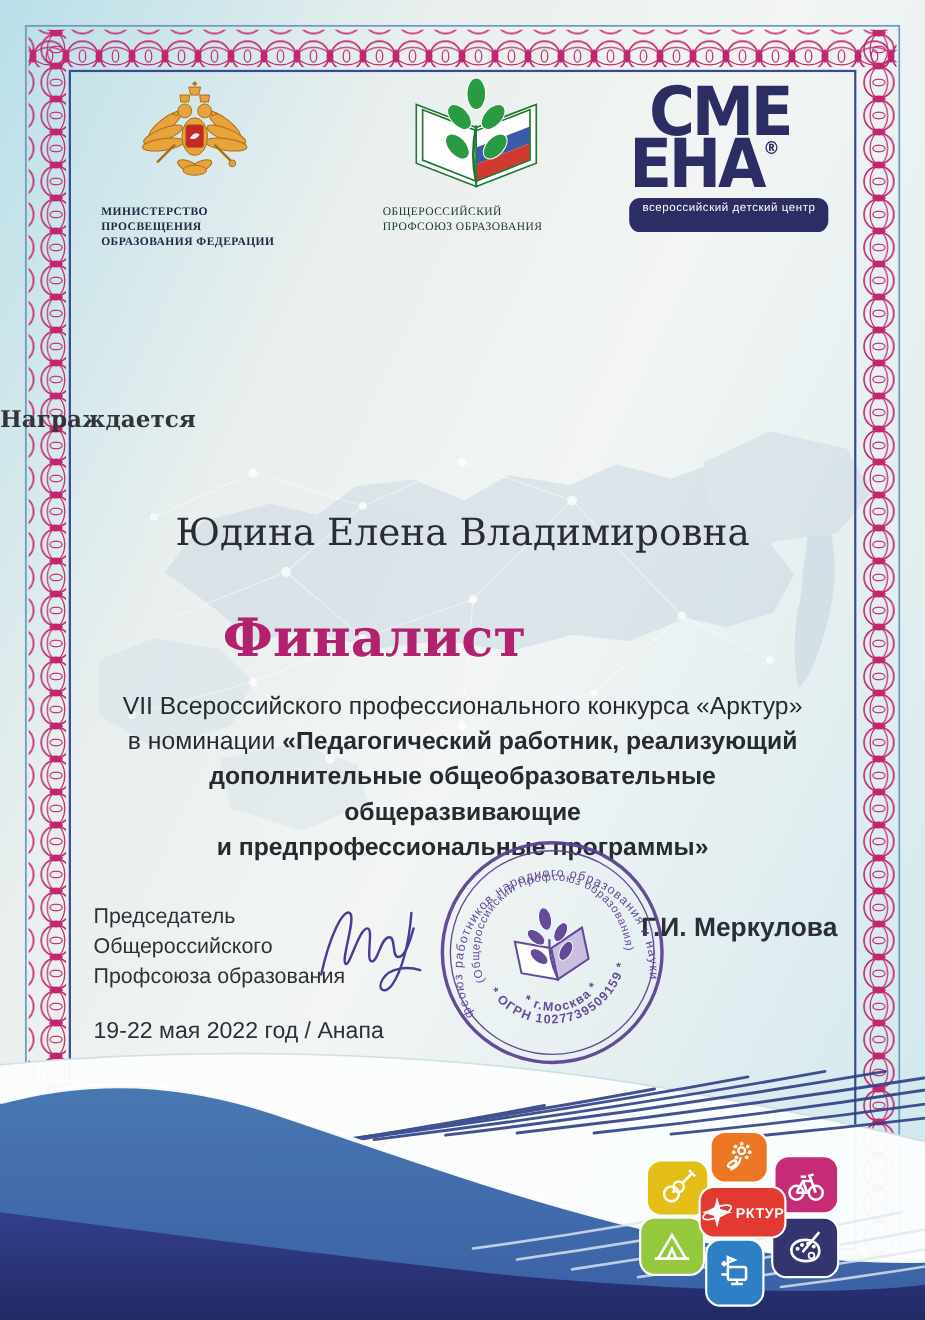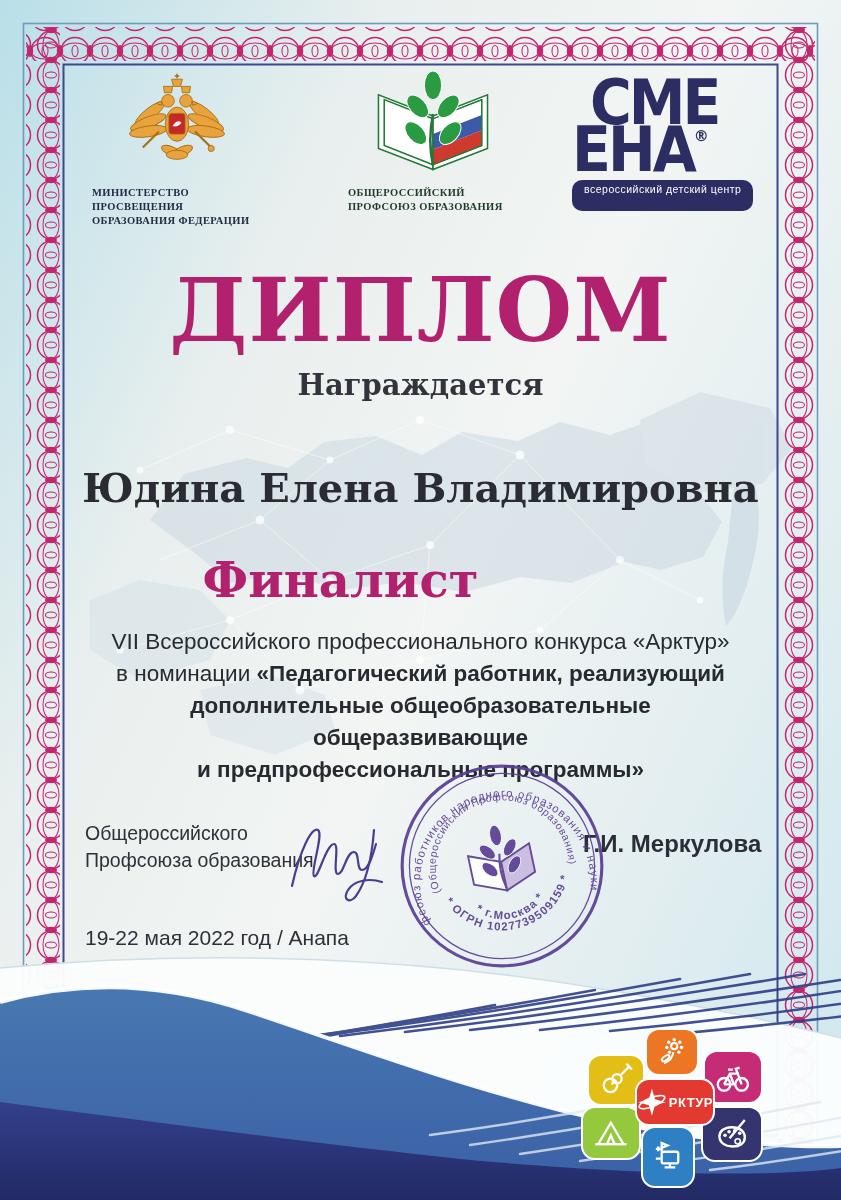--- a/index.html
+++ b/index.html
@@ -7,34 +7,34 @@
     background:linear-gradient(115deg,#b9dfe8 0%,#e9efee 28%,#f2f5f4 52%,#e3eef0 75%,#cde7ee 100%);
     font-family:"Liberation Sans",sans-serif;color:#2d2f36;}
   svg{display:block;}
   .bg-map{position:absolute;left:0;top:0;z-index:1;}
   .frame{position:absolute;left:0;top:0;z-index:2;}
   .content{position:absolute;left:0;top:0;width:841px;height:1200px;z-index:3;}
   
   .logo{position:absolute;}
   .logo-cap{font-family:"Liberation Serif",serif;font-weight:600;color:#232a45;
     font-size:10.5px;line-height:1.35;letter-spacing:.4px;margin-top:6px;}
-  .logo-cap.union{color:#1d3a26;font-weight:700;}
+  .logo-cap.union{color:#1d3a26;font-weight:400;}
   .smena-word{font-family:"DejaVu Sans",sans-serif;font-weight:800;color:#2b2d63;
     font-size:57px;line-height:.78;letter-spacing:-3px;transform:scaleY(1.08);}
   .smena-row1{padding-left:18px;}
   .smena-reg{font-size:15px;vertical-align:28px;letter-spacing:0;font-weight:700;}
   .smena-banner{display:inline-block;background:#2b2d63;color:#fff;border-radius:10px;
     padding:3px 12px 16px;font-size:10.5px;letter-spacing:.5px;margin-top:9px;}
   
   .title{position:absolute;left:0;top:258px;width:841px;text-align:center;
     font-family:"DejaVu Serif",serif;font-weight:700;font-size:88px;color:#b1216e;letter-spacing:1px;}
-  .awarded{position:absolute;left:0;top:368px;width:841px;text-align:center;
-    font-family:"DejaVu Serif",serif;font-weight:700;font-size:29px;color:#33343b;}
+  .awarded{position:absolute;left:0;top:368px;width:841px;
+    font-family:"DejaVu Serif",serif;font-weight:700;font-size:21px;color:#33343b;}
   .recipient{position:absolute;left:0;top:464px;width:841px;text-align:center;
-    font-family:"DejaVu Serif",serif;font-weight:700;font-size:40px;color:#2b2c33;}
+    font-family:"DejaVu Serif",serif;font-weight:400;font-size:34px;color:#2b2c33;}
   .award{position:absolute;left:0;top:552px;width:681px;text-align:center;
     font-family:"DejaVu Serif",serif;font-weight:700;font-size:48px;color:#b1216e;}
   .desc{position:absolute;left:80px;top:626px;width:681px;text-align:center;
     font-size:22.5px;line-height:1.42;color:#272a31;}
   .desc .b{font-weight:700;}
   
   .chairman{position:absolute;left:85px;top:820px;font-size:19.5px;line-height:1.4;color:#2f3138;}
   .sig{position:absolute;left:278px;top:800px;z-index:4;}
   .stamp{position:absolute;left:398px;top:762px;z-index:5;opacity:.93;}
   .merk{position:absolute;left:583px;top:830px;font-size:24px;font-weight:700;color:#2b2d38;}
@@ -189,33 +189,33 @@
     </div>
 
     <div class="logo" style="left:572px;top:82px;width:212px;">
       <div class="smena-word">
         <div class="smena-row1">СМЕ</div>
         <div><span>ЕНА</span><span class="smena-reg">®</span></div>
       </div>
       <div class="smena-banner">всероссийский детский центр</div>
     </div>
 
-    <div class="title">ДИПЛОМ</div>
     <div class="awarded">Награждается</div>
     <div class="recipient">Юдина Елена Владимировна</div>
     <div class="award">Финалист</div>
 
     <div class="desc">
       <div>VII Всероссийского профессионального конкурса «Арктур»</div>
       <div><span>в номинации </span><span class="b">«Педагогический работник, реализующий</span></div>
       <div class="b">дополнительные общеобразовательные общеразвивающие</div>
       <div class="b">и предпрофессиональные программы»</div>
     </div>
 
     <div class="chairman">
+      <div>Председатель</div>
       <div>Общероссийского</div>
       <div>Профсоюза образования</div>
     </div>
 
     <svg class="sig" width="120" height="110" viewBox="0 0 120 110">
       <g stroke="#4a3c95" stroke-width="2.2" fill="none" stroke-linecap="round">
         <path d="M14,86 C22,50 34,26 40,30 C46,34 32,72 36,76 C40,80 48,44 56,44 C62,44 54,74 60,74 C66,74 68,52 76,52 C82,52 78,70 84,70 C90,70 94,58 98,44"></path>
         <path d="M96,30 C94,56 88,82 78,96 C72,104 64,100 70,90 C76,80 92,78 104,82"></path>
       </g>
     </svg>

